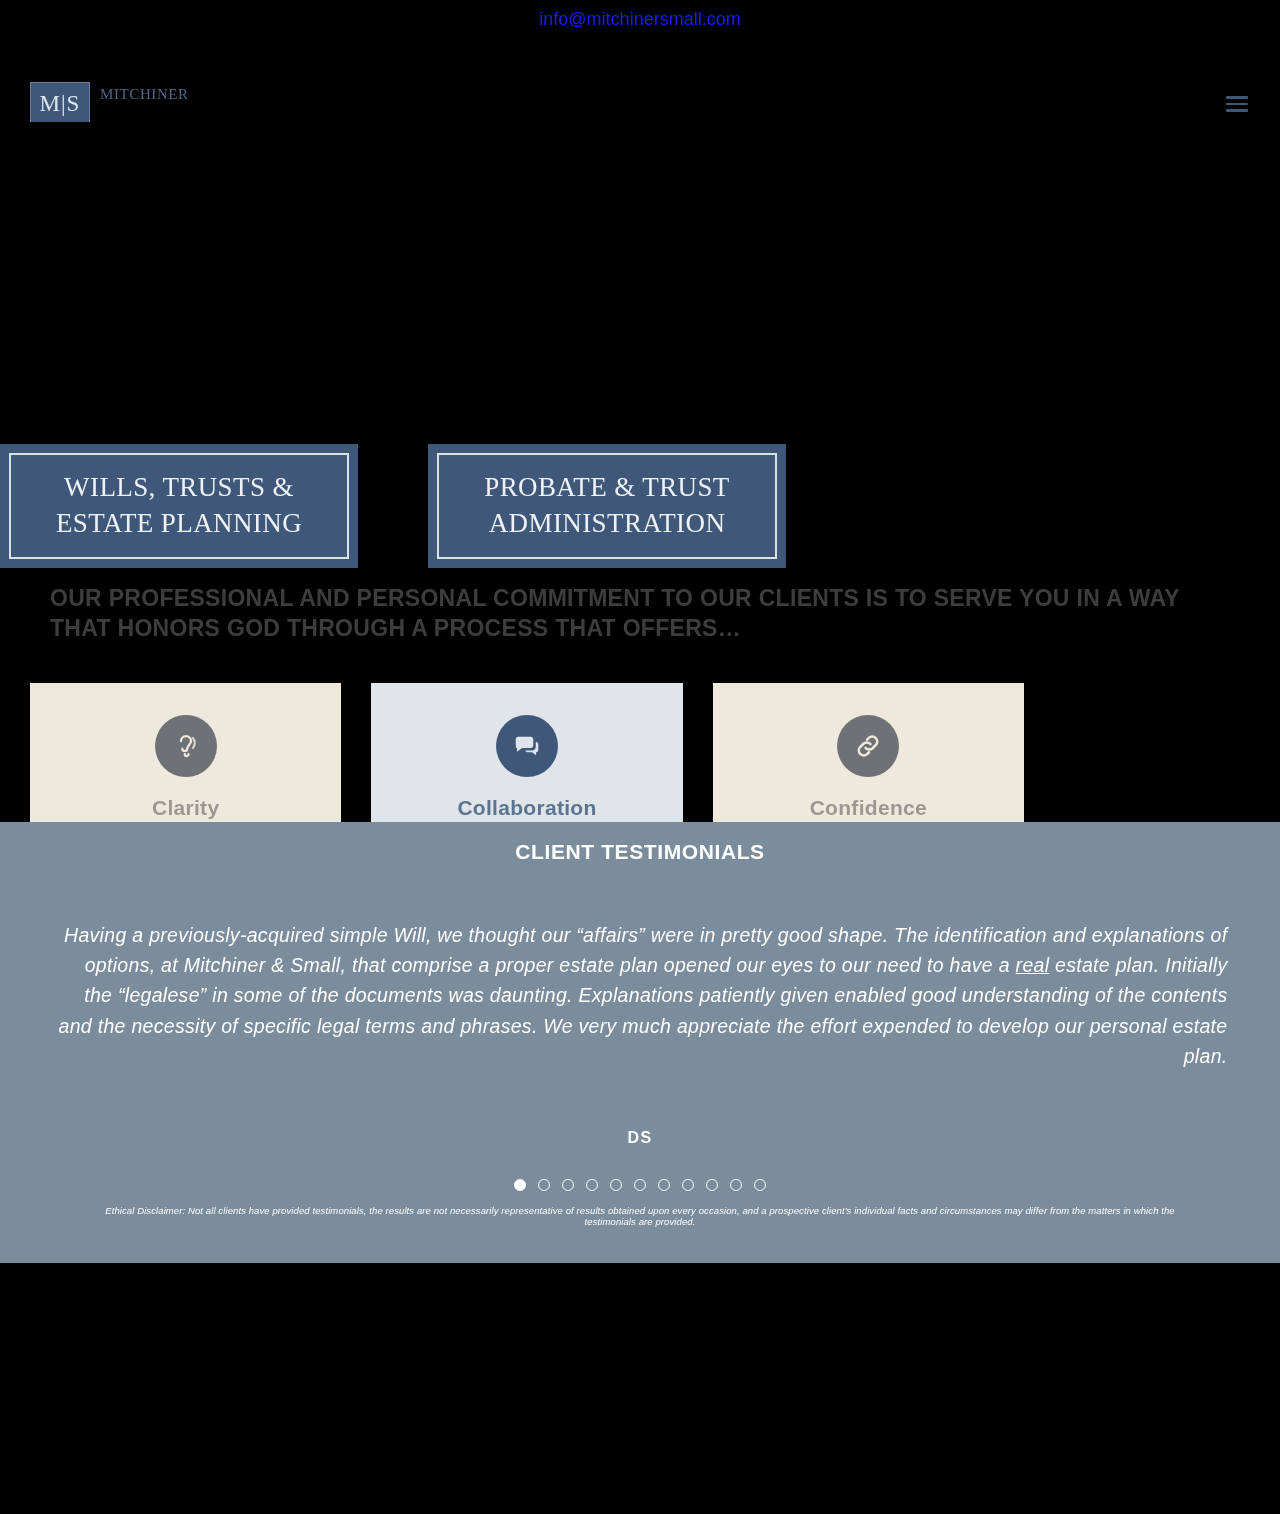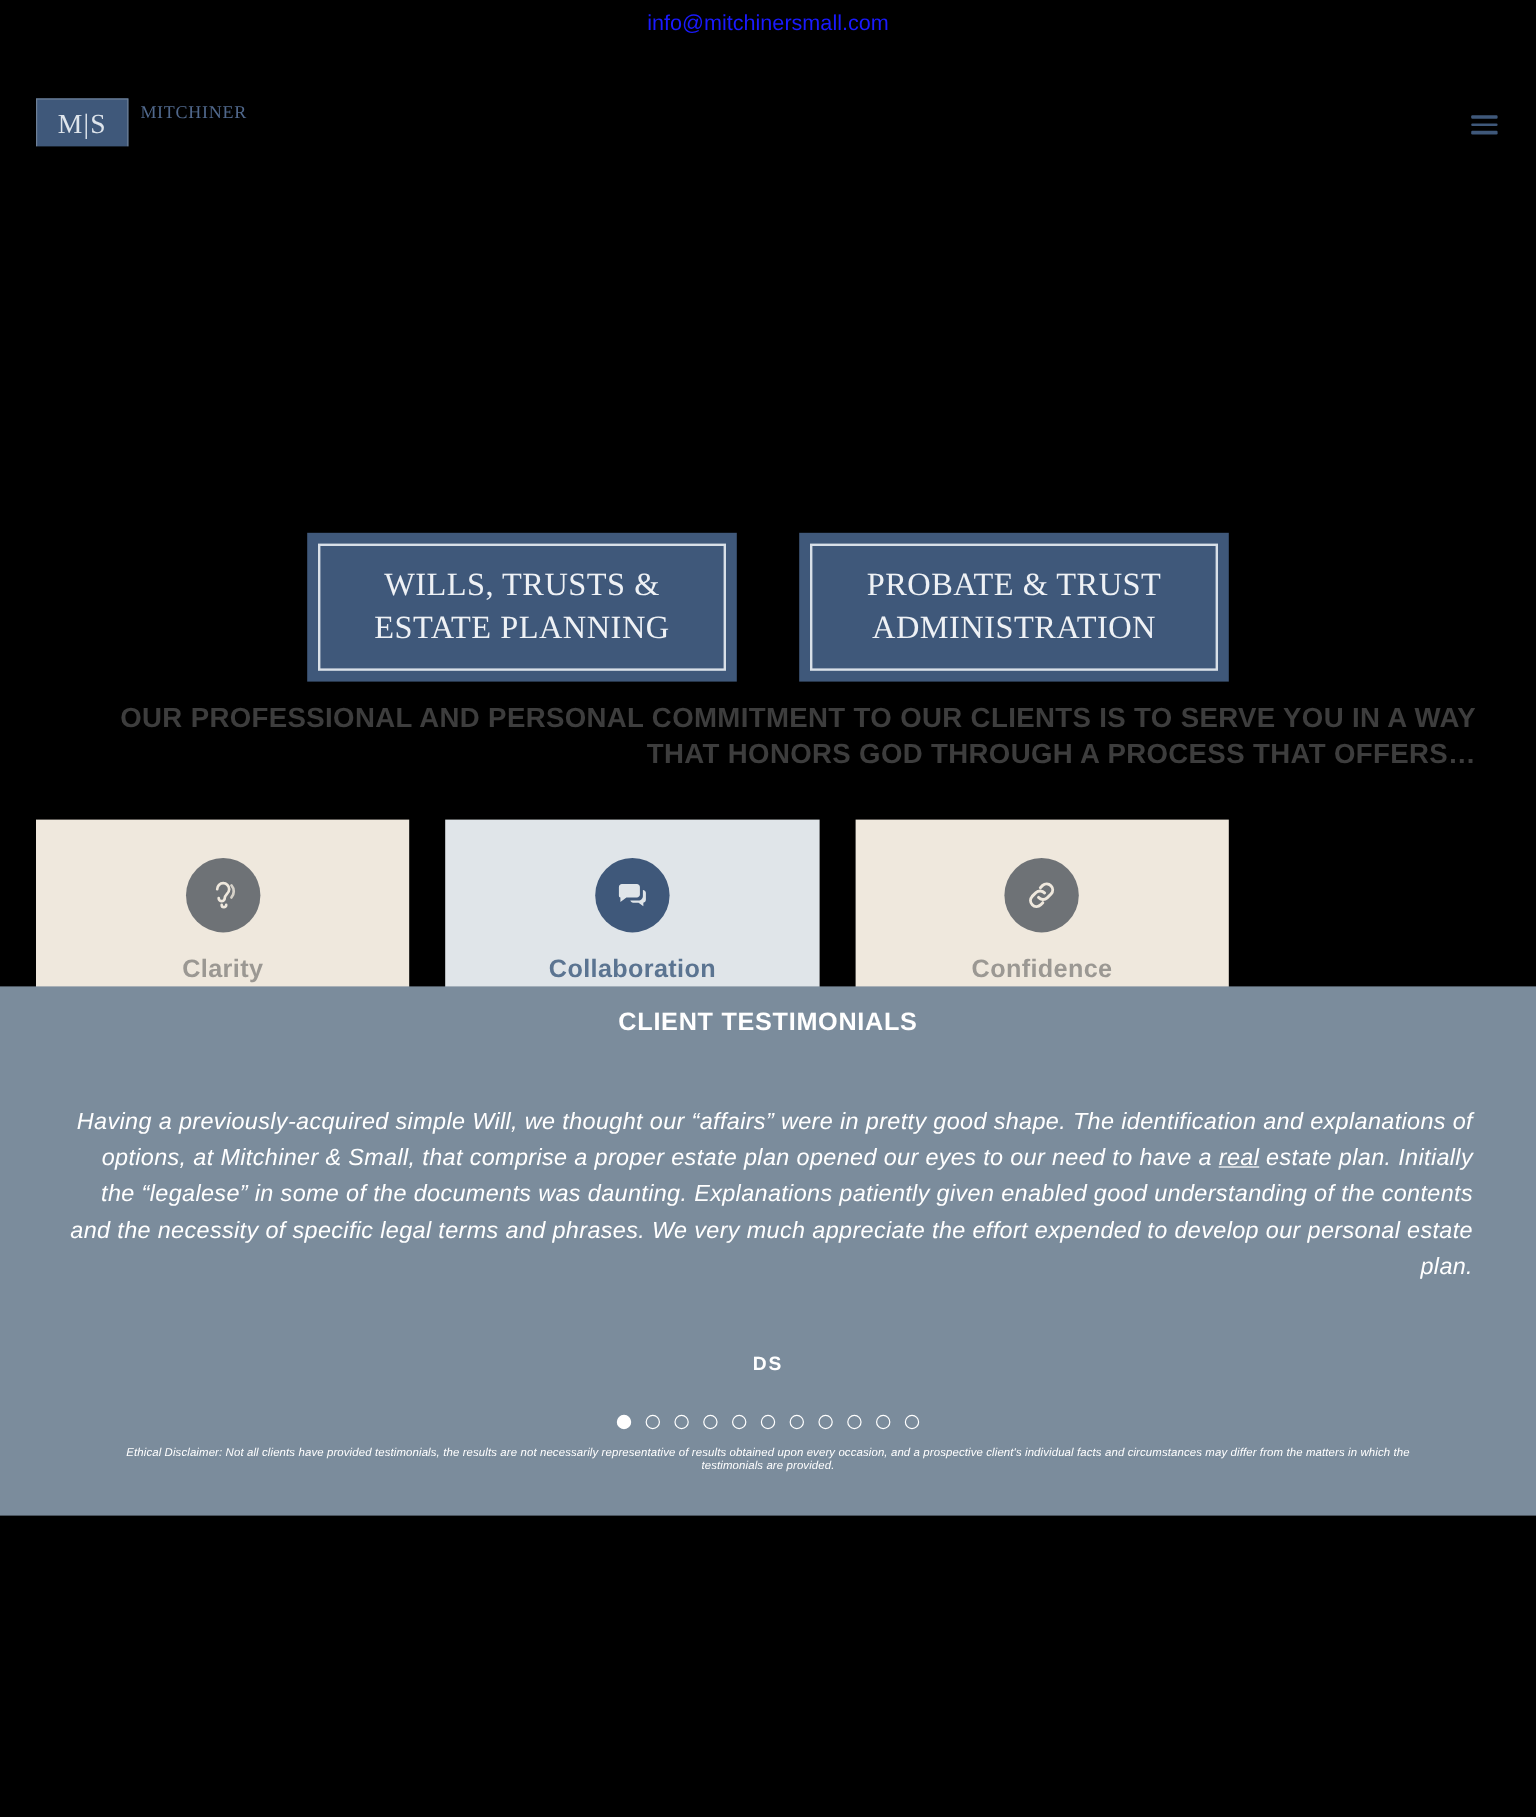--- a/index.html
+++ b/index.html
@@ -36,21 +36,21 @@
   }
   .logo-wrap {
     position: absolute;
     left: 30px;
     top: 20px;
     display: flex;
     align-items: center;
     gap: 10px;
   }
   .logo-mark {
-    width: 77px;
+    width: 60px;
     height: 44px;
     background: #3f587a;
     border: 1px solid #6d7f96;
     color: #dfe5ec;
     font-family: "Liberation Serif", serif;
     font-size: 23px;
     letter-spacing: 1px;
     display: flex;
     align-items: center;
     justify-content: center;
@@ -87,22 +87,21 @@
     width: 100%;
     height: 700px;
     background: #000;
   }
   .badges {
     position: absolute;
     top: 322px;
     left: 0;
     width: 100%;
     display: flex;
-    justify-content: center;
-    gap: 52px;
+    gap: 70px;
   }
   .badge {
     width: 358px;
     height: 124px;
     background: #3f587a;
     padding: 9px;
   }
   .badge-inner {
     width: 100%;
     height: 100%;
@@ -119,21 +118,21 @@
     text-align: center;
   }
   .badge-inner span { display: block; white-space: nowrap; }
 
   .commit {
     position: absolute;
     top: 462px;
     left: 50%;
     transform: translateX(-50%);
     width: 1180px;
-    text-align: right;
+    text-align: left;
     color: #3d3d3d;
     font-size: 23px;
     font-weight: bold;
     line-height: 1.3;
     letter-spacing: .3px;
   }
 
   
   .cards {
     position: absolute;

